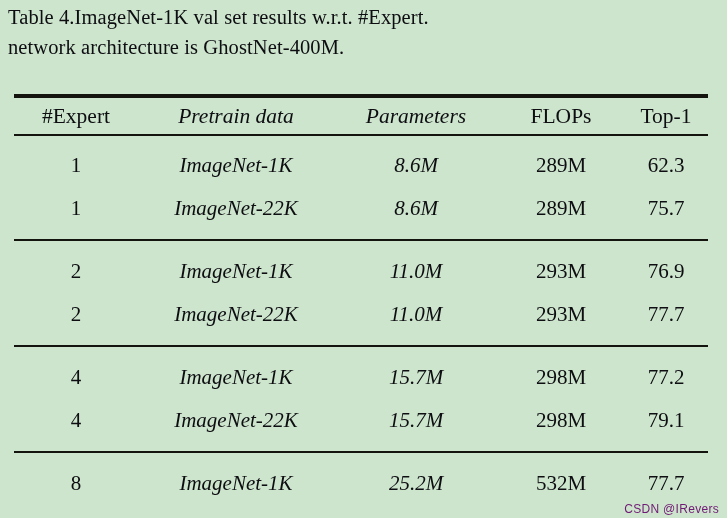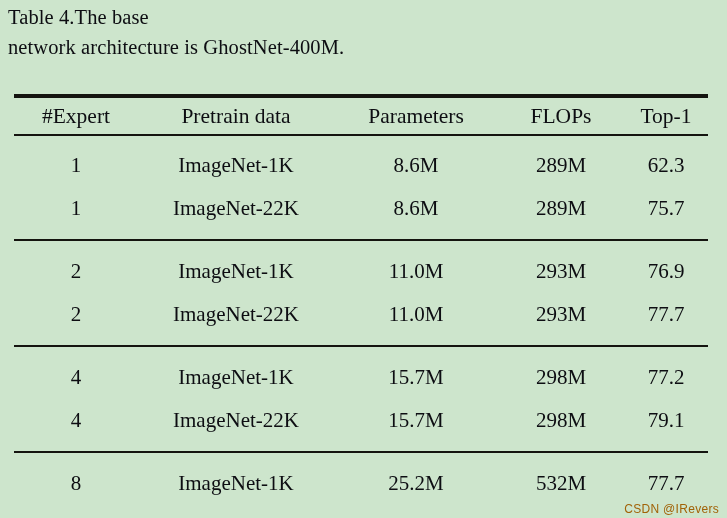--- a/index.html
+++ b/index.html
@@ -75,21 +75,21 @@
     vertical-align: middle;
   }
 
   
   col.c-expert    { width: 124px; }
   col.c-pretrain  { width: 196px; }
   col.c-params    { width: 164px; }
   col.c-flops     { width: 126px; }
   col.c-top1      { width: 84px;  }
 
-  .vsep-left  { border-left: 2px solid #14140f; }
+  .vsep-left  { border-left: 2px solid #14140f; font-style: italic; }
 
   thead tr.head-row th { height: 36px; font-size: 21.5px; }
 
   tbody tr.data-row td { height: 43px; font-size: 21px; }
 
   
   tr.sep-row td {
     height: 0;
     padding: 0;
   }
@@ -103,34 +103,34 @@
   .group-gap-top td { height: 9px; }
   .group-gap-bot td { height: 9px; }
 
   
   .watermark {
     position: absolute;
     right: 8px;
     bottom: 2px;
     font-family: "Liberation Sans", sans-serif;
     font-size: 12px;
-    color: #a16207;
+    color: #701a75;
     letter-spacing: 0.3px;
     user-select: none;
   }
 </style>
 </head>
 <body>
 
 <div class="page">
 
   <div class="caption">
     <span class="caption-line justified">
       <span>Table 4.</span>
-      <span>The base</span>
+      <span>ImageNet-1K val set results w.r.t. #Expert.</span>
     </span>
     <span class="caption-line">network architecture is GhostNet-400M.</span>
   </div>
 
   <div class="table-wrap">
 
     <div class="rule-thick"></div>
 
     <table class="results">
       <colgroup>

